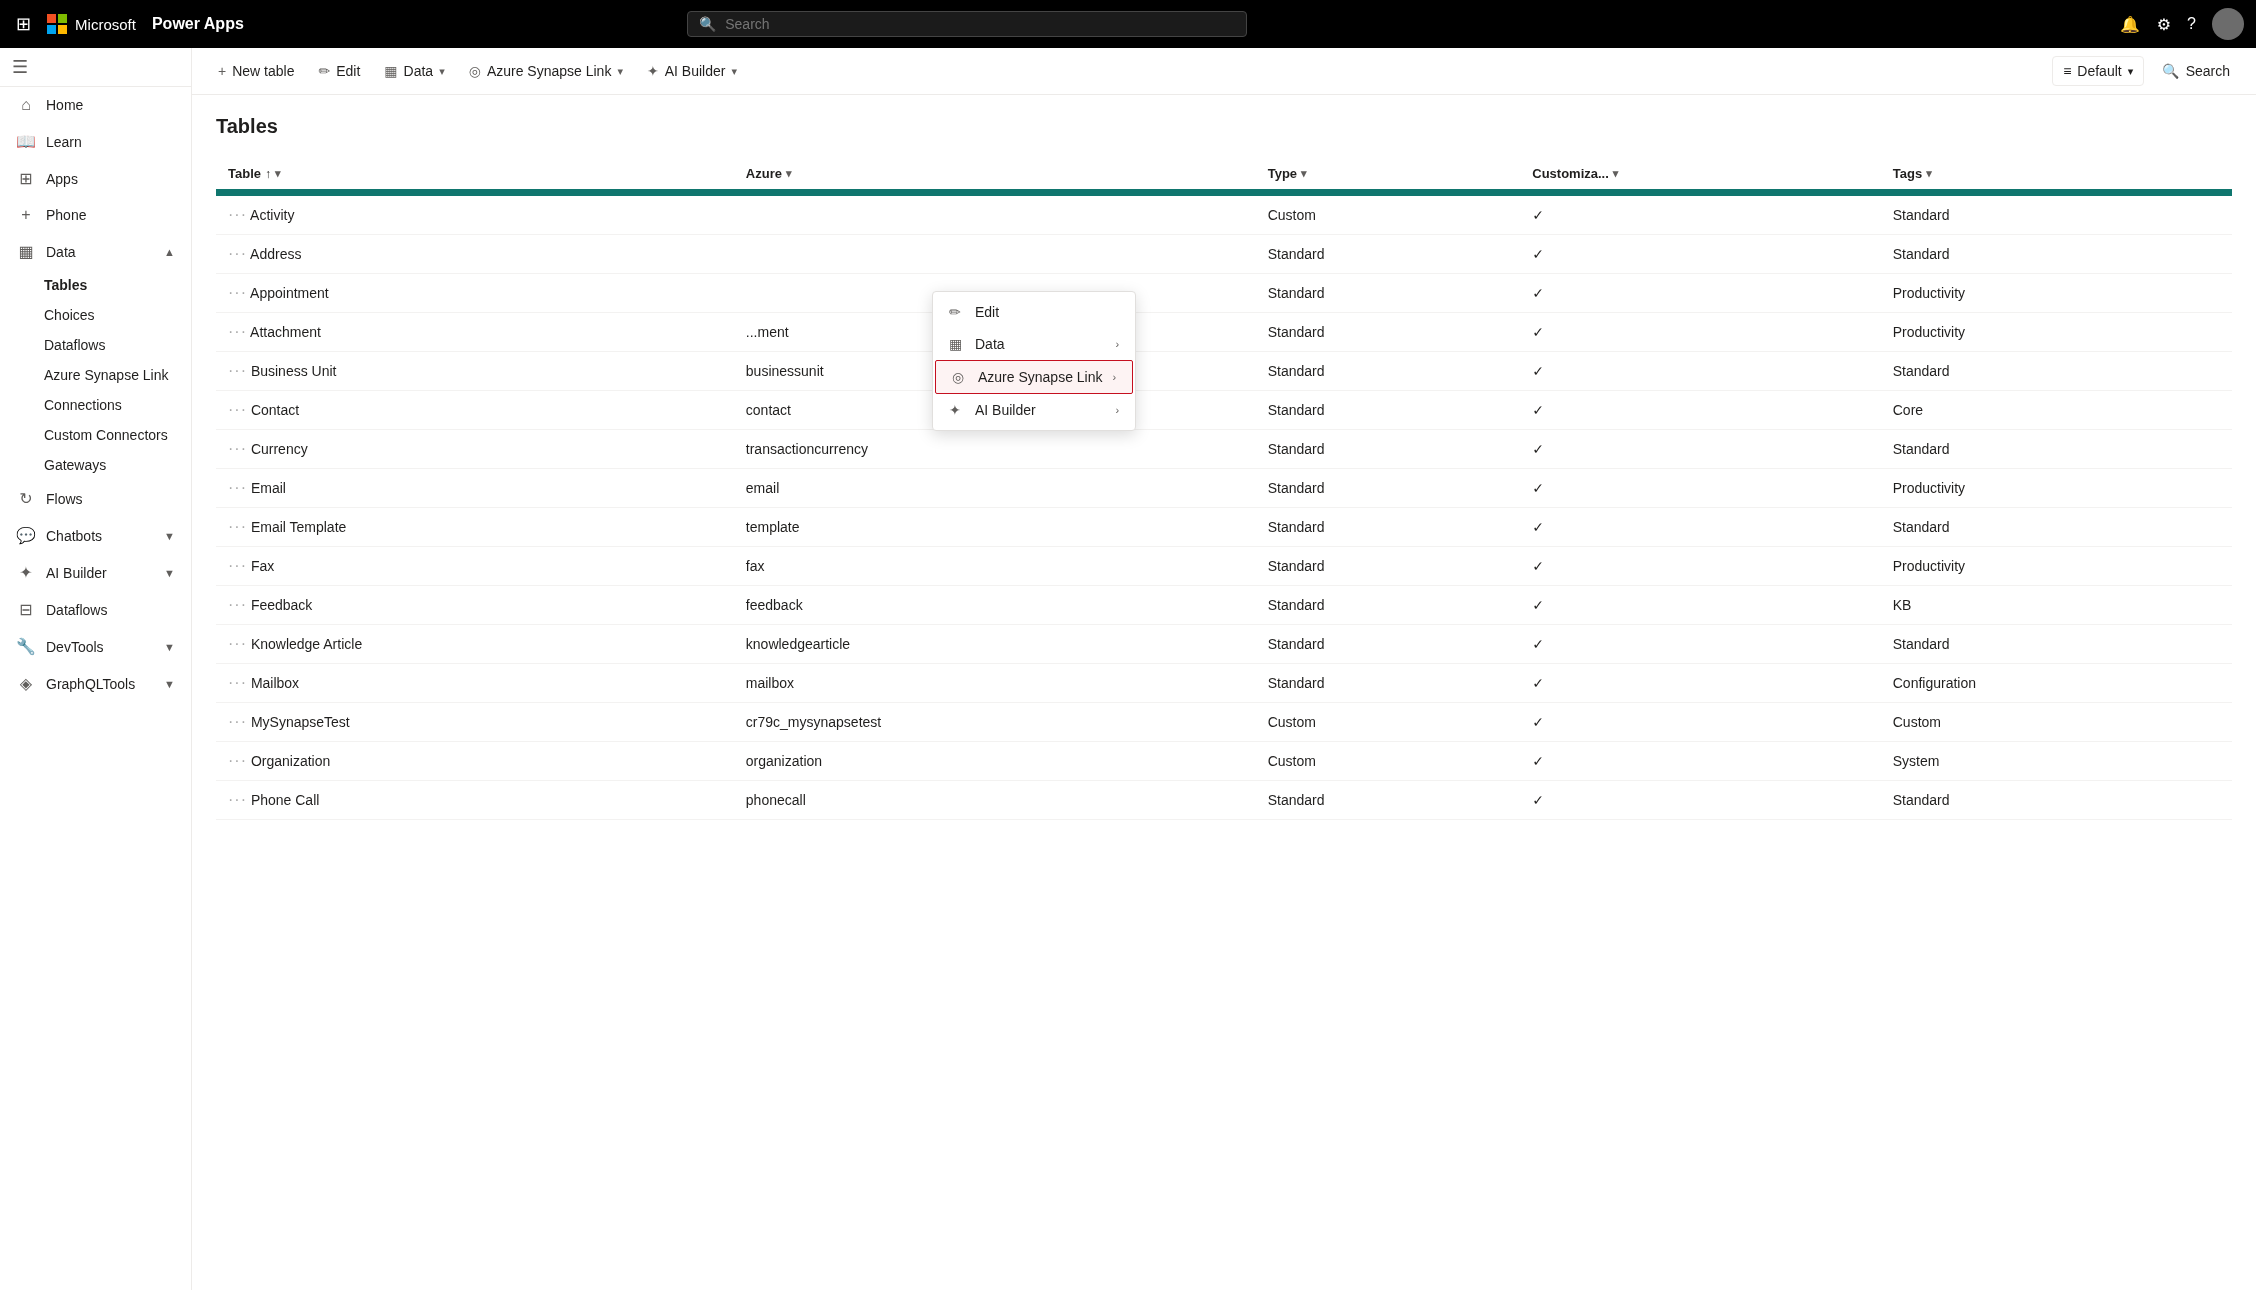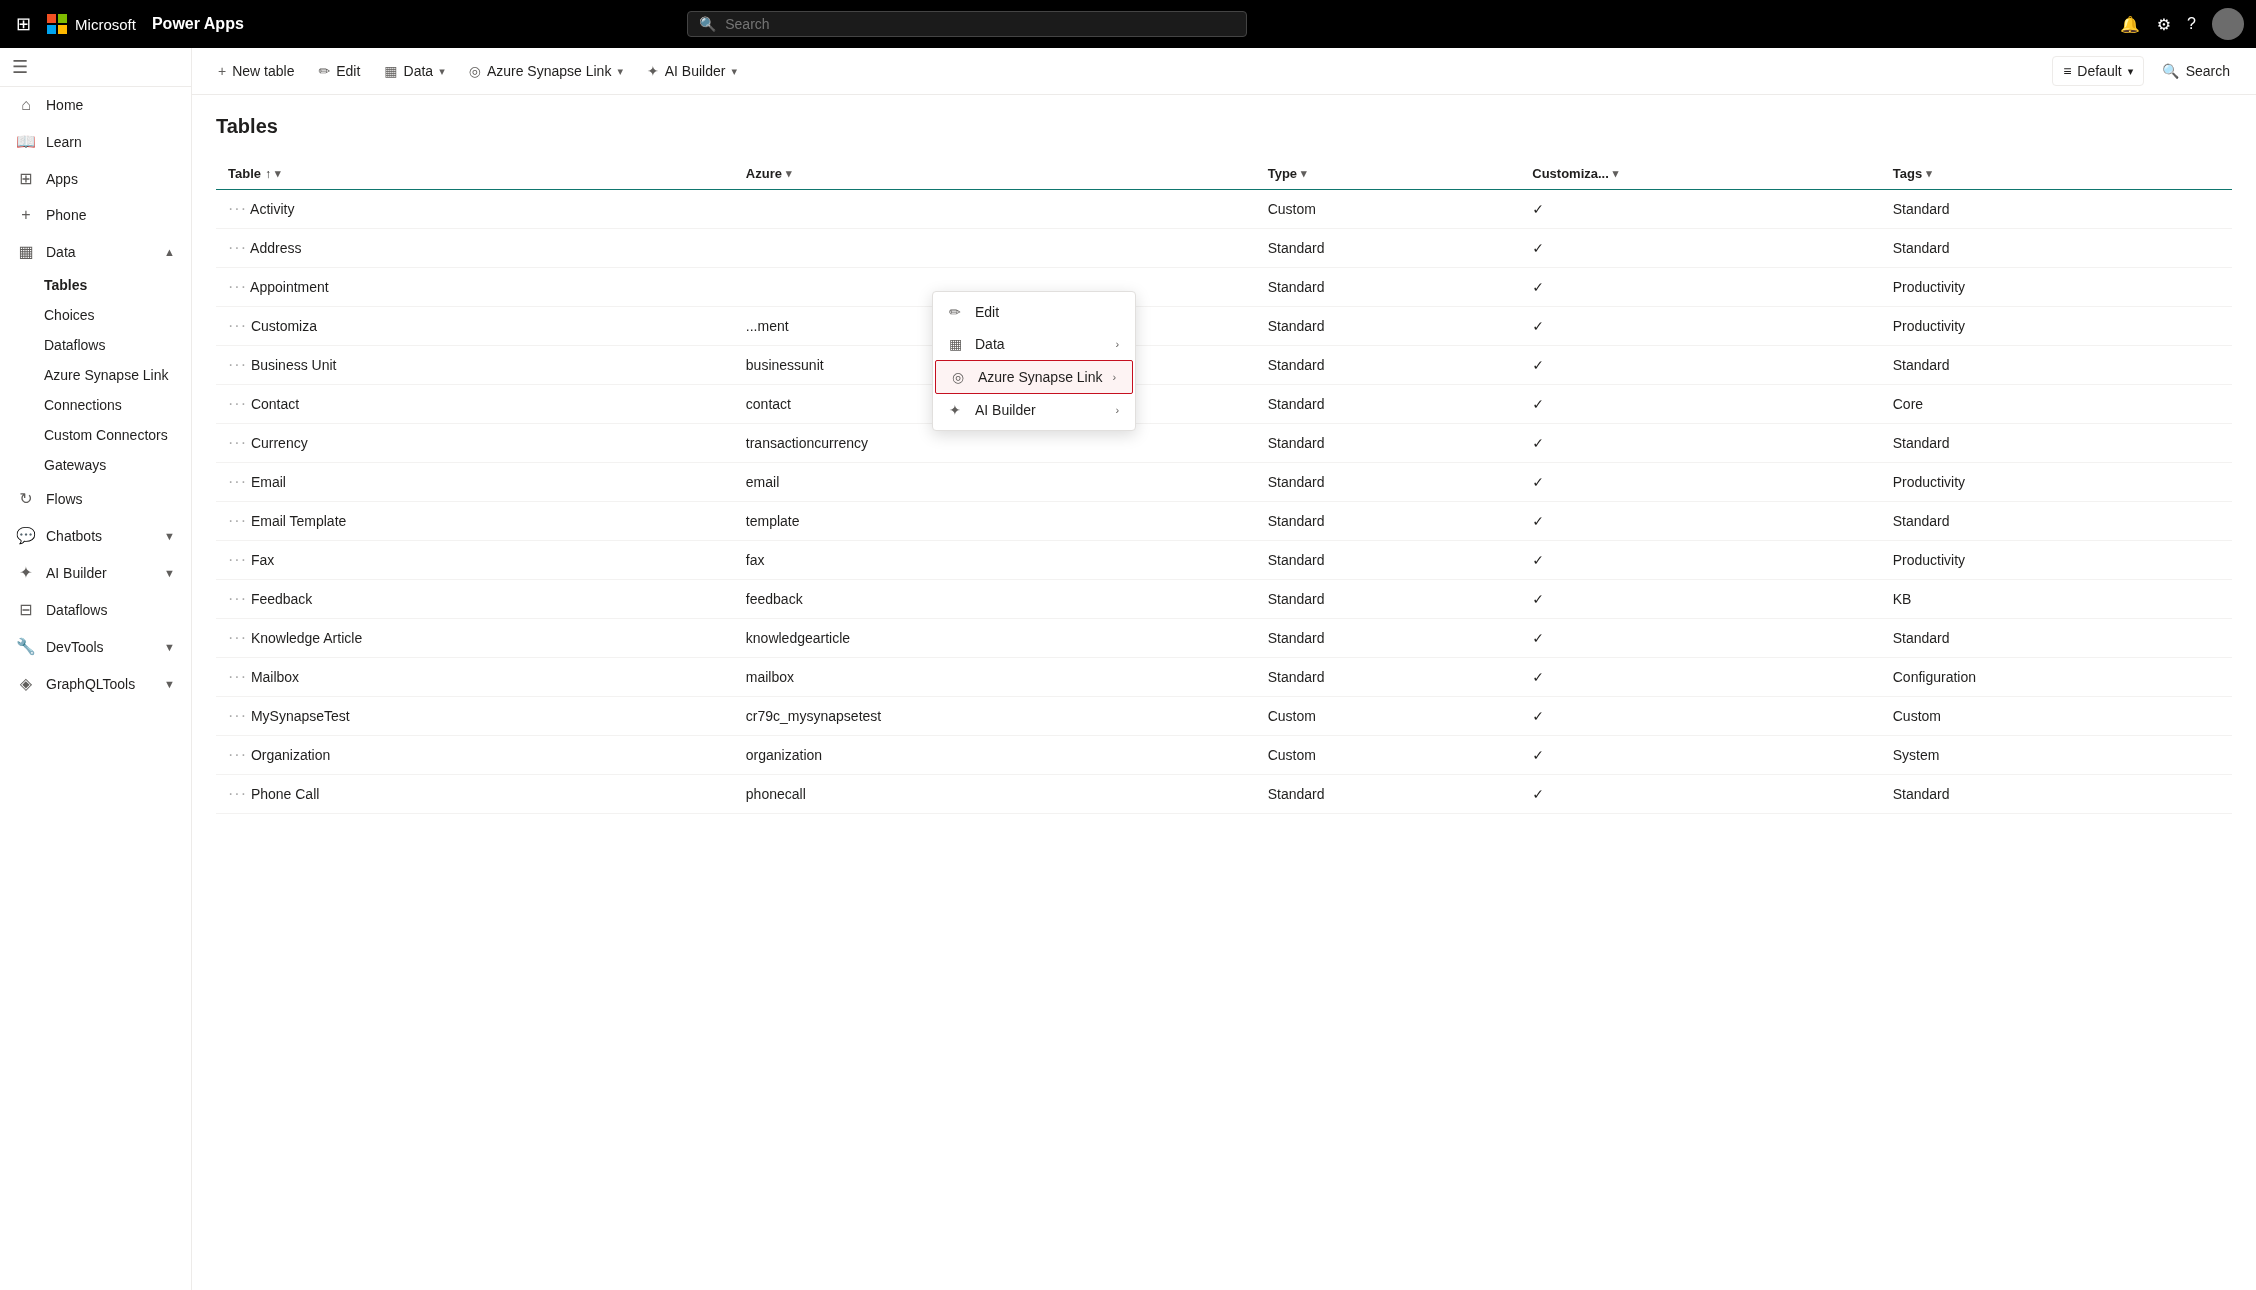--- a/index.html
+++ b/index.html
@@ -144,21 +144,21 @@
     .page-title { font-size: 20px; font-weight: 600; color: #201f1e; margin-bottom: 20px; }
 
     
     .data-table { width: 100%; border-collapse: collapse; }
     .data-table th {
       text-align: left;
       padding: 8px 12px;
       font-size: 13px;
       font-weight: 600;
       color: #201f1e;
-      border-bottom: 1px solid #0f766e;
+      border-bottom: 7px solid #0f766e;
       white-space: nowrap;
       cursor: pointer;
     }
     .data-table td {
       padding: 10px 12px;
       font-size: 14px;
       color: #201f1e;
       border-bottom: 1px solid #f3f2f1;
     }
     .data-table tr.selected td { background: #f0f0f0; }
@@ -407,21 +407,21 @@
       <span>Appointment</span>
     </td>
     <td></td>
     <td>Standard</td>
     <td><span class="checkmark">✓</span></td>
     <td>Productivity</td>
   </tr>
             <tr>
     <td style="display: table-cell; align-items: center; gap: 8px;">
       <span class="row-menu">···</span>
-      <span>Customiza</span>
+      <span>Attachment</span>
     </td>
     <td>...ment</td>
     <td>Standard</td>
     <td><span class="checkmark">✓</span></td>
     <td>Productivity</td>
   </tr>
             <tr>
     <td style="display: table-cell; align-items: center; gap: 8px;">
       <span class="row-menu">···</span>
       <span>Business Unit</span>

